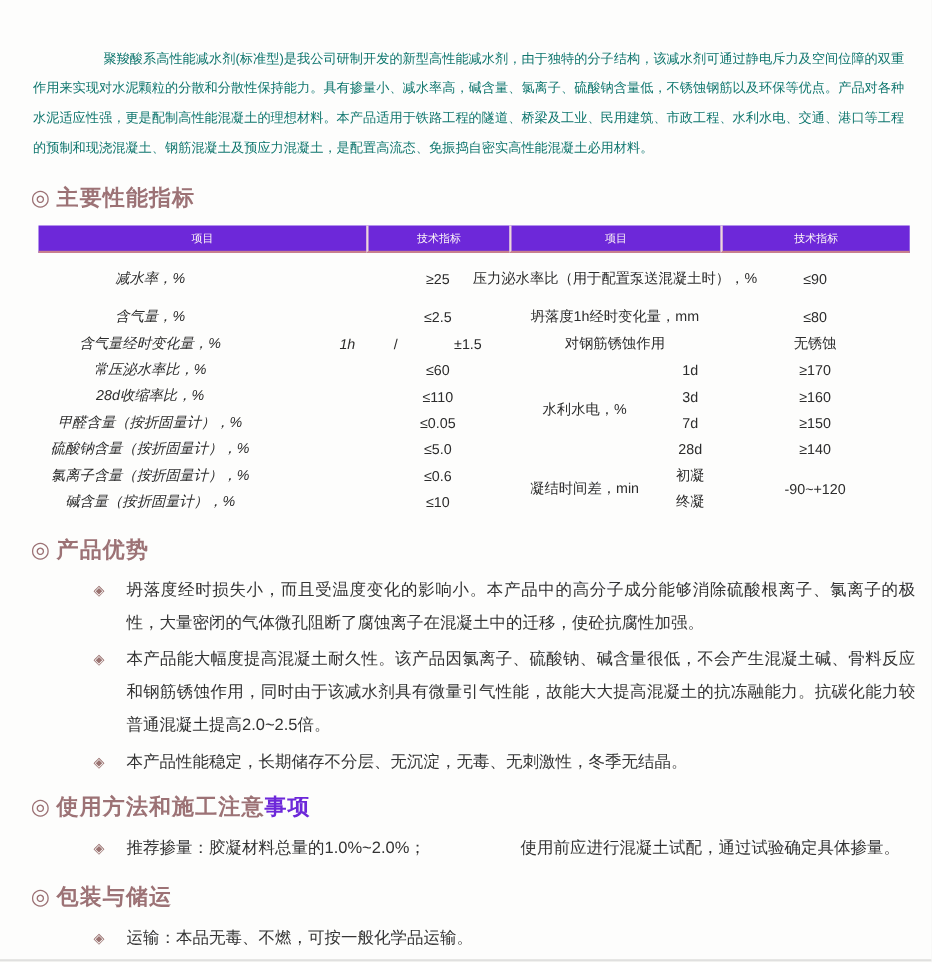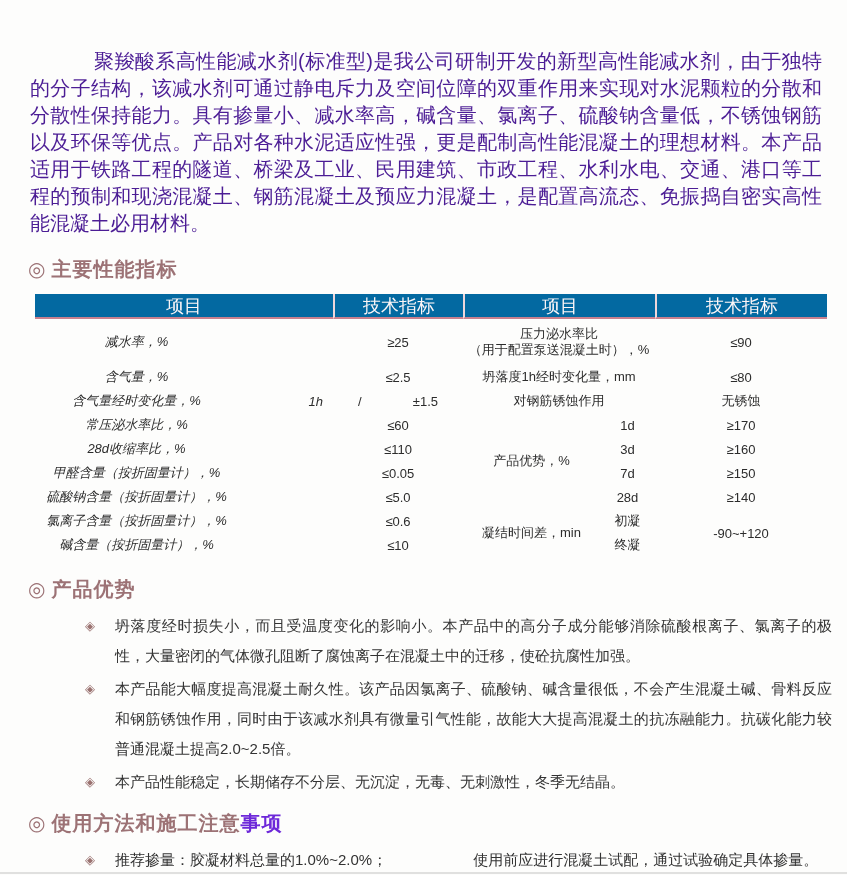--- a/index.html
+++ b/index.html
@@ -13,24 +13,24 @@
     border-right:1px solid #ebebe8;
   }
   .page::after {
     content:""; position:absolute; left:0; right:0; bottom:1px; height:2px;
     background:#c9c9c6; opacity:.55;
   }
 
   
   .intro {
     padding:28px 25px 0 30px;
-    font-size:20px; line-height:27px;
+    font-size:12px; line-height:27px;
     text-align:justify;
     text-indent:64px;
-    color:#4c1d95;
+    color:#0f766e;
   }
 
   
   .section-heading {
     display:flex; align-items:center;
     margin:20px 0 0 28px;
     font-size:20px; font-weight:bold;
     color:#9c7275; letter-spacing:1px;
     line-height:25px;
   }
@@ -41,38 +41,38 @@
   .perf-table {
     display:grid;
     margin:12px 0 0 35px;
     grid-template-columns:298px 130px 137px 55px 172px;
     grid-template-rows:25px 46px repeat(8, 24px);
     width:792px;
     font-size:13px;
     color:#2c2c2c;
   }
   .th {
-    background:#0369a1; color:#fdf6f7;
+    background:#6d28d9; color:#fdf6f7;
     display:flex; align-items:center; justify-content:center;
-    font-size:18px;
+    font-size:10px;
     border-bottom:2px solid #c8808e;
   }
   .th.div { border-left:2px solid #eed6da; }
   .cell {
     display:flex; align-items:center; justify-content:center;
     white-space:nowrap;
   }
   .cell.lbl { padding-right:95px;font-style:italic; }          
   .cell.rel { position:relative; }
   .time-tag { position:absolute; right:10px; top:0; bottom:0; display:flex; align-items:center; }
   .split {
     display:flex; align-items:center; justify-content:space-between;
     padding:0 25px;
   }
-  .two-line { flex-direction:column; justify-content:center; line-height:16px; }
+  .two-line { flex-direction:row; justify-content:center; line-height:16px; }
 
   
   .bullets { margin-top:9px; }
   .bullet {
     display:flex;
     margin:0 15px 3px 85px;
     font-size:15px; line-height:30px;
     color:#333333;
   }
   .bullet .diamond {
@@ -139,21 +139,21 @@
       <span>（用于配置泵送混凝土时），%</span>
     </div>
     <div class="cell" style="grid-row:2;grid-column:5">≤90</div>
 
     <div class="cell" style="grid-row:3;grid-column:3/5">坍落度1h经时变化量，mm</div>
     <div class="cell" style="grid-row:3;grid-column:5">≤80</div>
 
     <div class="cell" style="grid-row:4;grid-column:5">无锈蚀</div>
     <div class="cell" style="grid-row:4;grid-column:3/5">对钢筋锈蚀作用</div>
 
-    <div class="cell" style="grid-row:5/9;grid-column:3">产品优势，%</div>
+    <div class="cell" style="grid-row:5/9;grid-column:3">水利水电，%</div>
     <div class="cell" style="grid-row:5;grid-column:4">1d</div>
     <div class="cell" style="grid-row:6;grid-column:4">3d</div>
     <div class="cell" style="grid-row:7;grid-column:4">7d</div>
     <div class="cell" style="grid-row:8;grid-column:4">28d</div>
     <div class="cell" style="grid-row:5;grid-column:5">≥170</div>
     <div class="cell" style="grid-row:6;grid-column:5">≥160</div>
     <div class="cell" style="grid-row:7;grid-column:5">≥150</div>
     <div class="cell" style="grid-row:8;grid-column:5">≥140</div>
 
     <div class="cell" style="grid-row:9/11;grid-column:3">凝结时间差，min</div>

